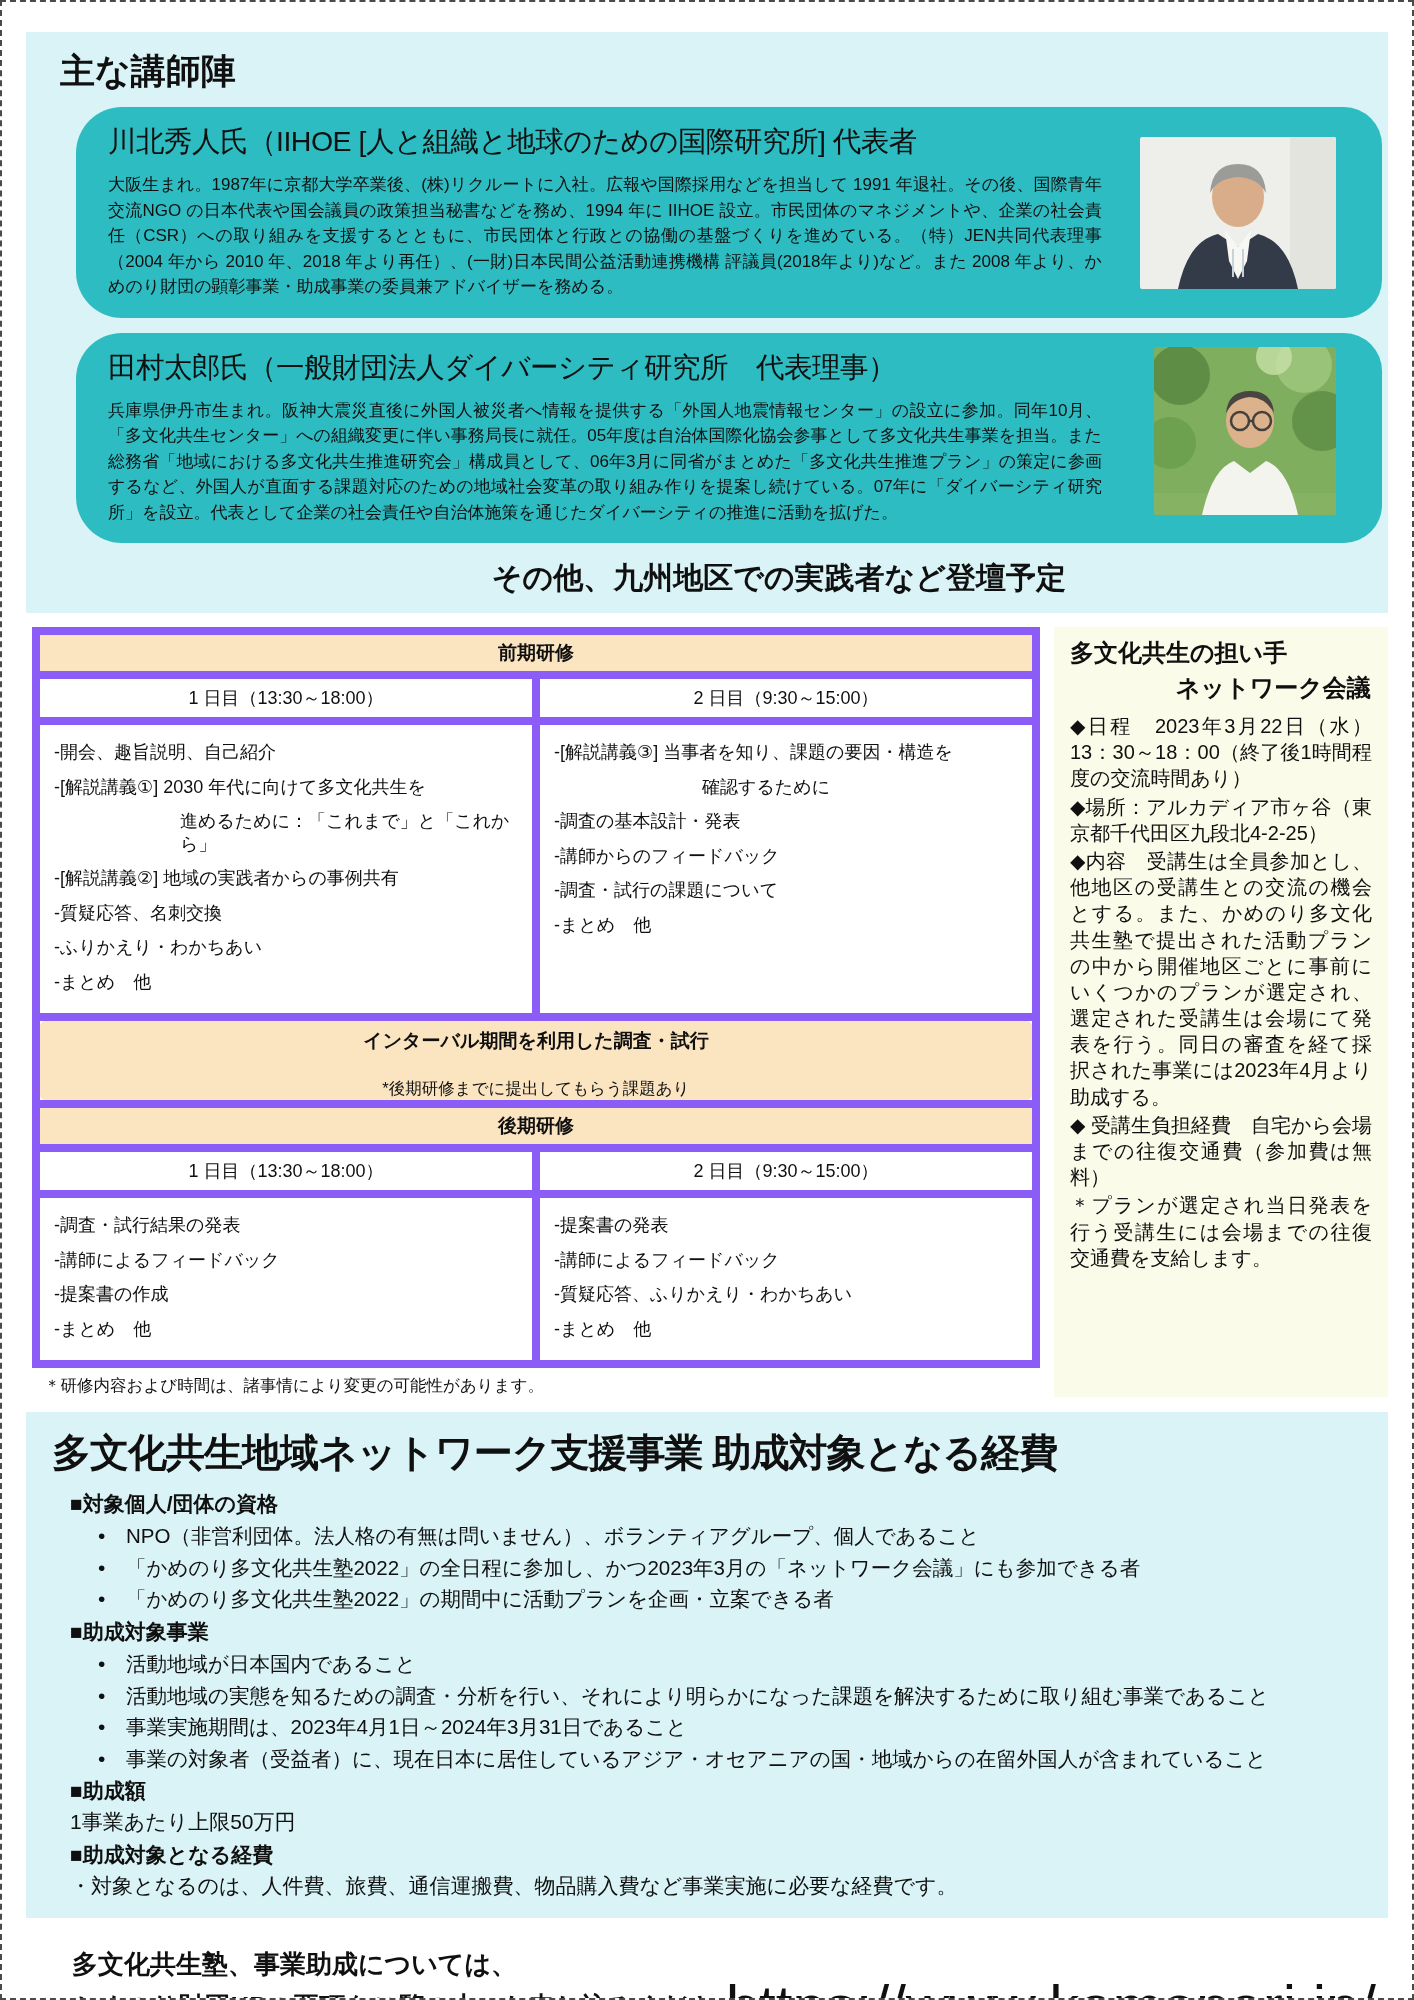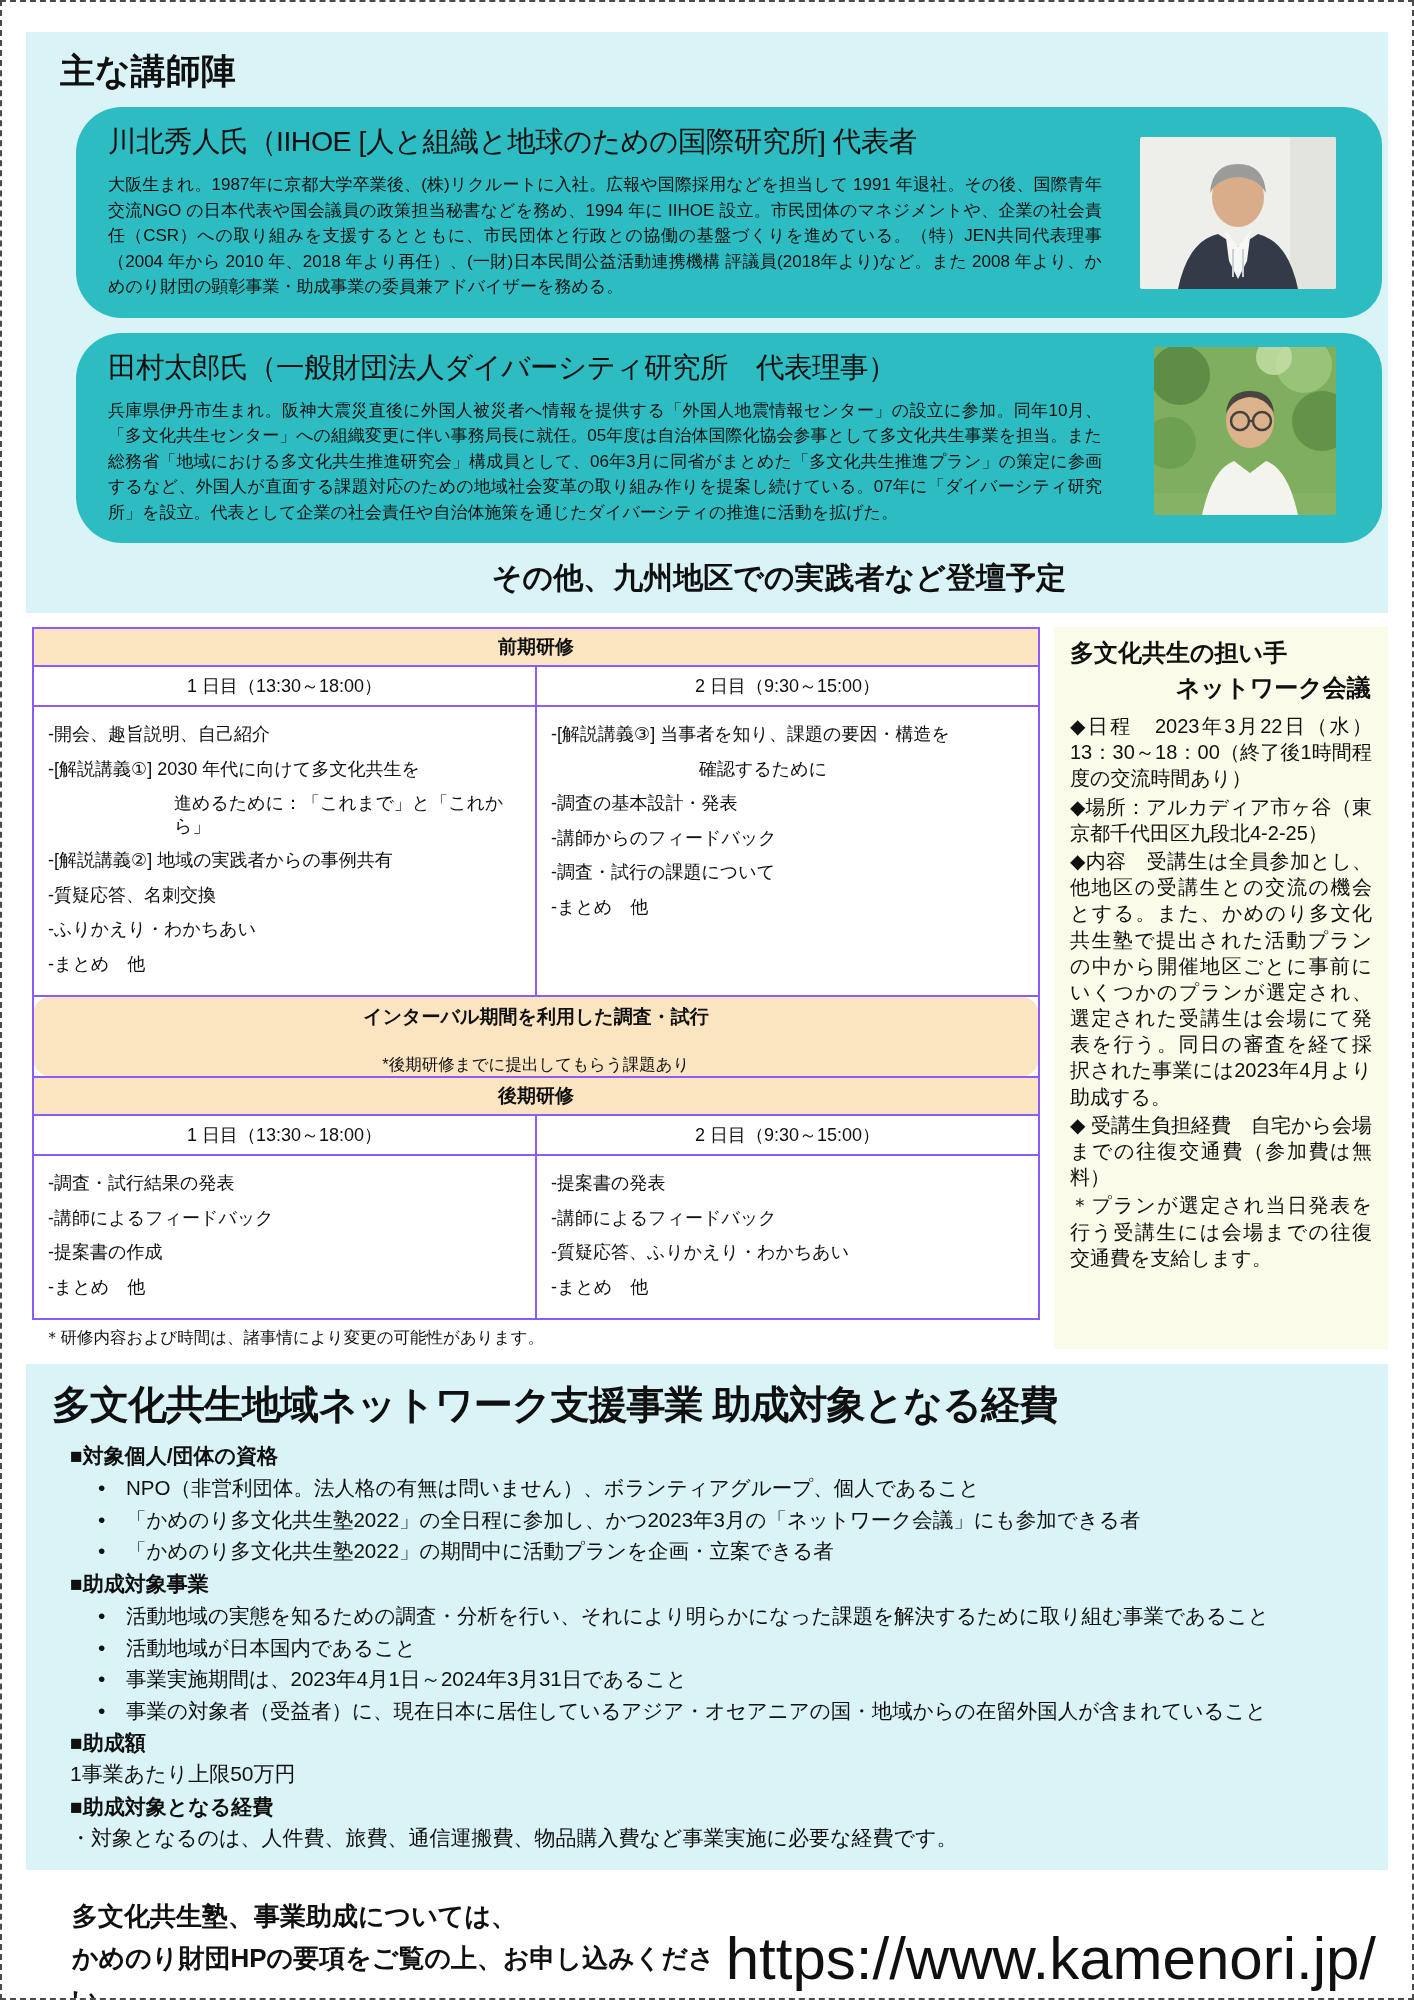--- a/index.html
+++ b/index.html
@@ -17,21 +17,21 @@
   .photo {position:absolute; right:46px; overflow:hidden; border-radius:2px;}
   .photo-1 {top:30px; width:196px; height:152px;}
   .photo-2 {top:14px; width:182px; height:168px;}
   .photo svg {display:block; width:100%; height:100%;}
   .other-note {text-align:right; padding-right:322px; font-size:30px; font-weight:bold; margin-top:8px;}
 
   
   .middle {display:flex; gap:14px; margin:14px 16px 0 22px; align-items:stretch;}
   .table-col {width:1008px; flex:none;}
   table.schedule {border-collapse:collapse; width:100%;}
-  table.schedule td {border:2px solid #8b5cf6;}
+  table.schedule td {border:8px solid #8b5cf6;}
   .hd-period {background:#fbe5c1; font-weight:bold; font-size:19px; text-align:center; padding:5px;}
   .hd-day {font-size:18px; text-align:center; padding:7px; font-weight:normal; width:50%;}
   .cell {vertical-align:top; padding:4px 8px 8px 12px; font-size:18px;}
   .item {margin:12px 2px; line-height:1.25;}
   .item.ind1 {padding-left:126px;}
   .item.ind2 {padding-left:148px;}
   .interval {background:#fbe5c1; text-align:center; padding:7px 6px 0;border-radius:19px;}
   .int-title {font-size:19px; font-weight:bold;}
   .int-note {font-size:16.5px; margin-top:24px;}
   .footnote {font-size:16.5px; margin:7px 0 0 12px;}
@@ -183,22 +183,22 @@
 
     <div class="g-head">■対象個人/団体の資格</div>
     <ul>
       <li>NPO（非営利団体。法人格の有無は問いません）、ボランティアグループ、個人であること</li>
       <li>「かめのり多文化共生塾2022」の全日程に参加し、かつ2023年3月の「ネットワーク会議」にも参加できる者</li>
       <li>「かめのり多文化共生塾2022」の期間中に活動プランを企画・立案できる者</li>
     </ul>
 
     <div class="g-head">■助成対象事業</div>
     <ul>
+      <li>活動地域が日本国内であること</li>
       <li>活動地域の実態を知るための調査・分析を行い、それにより明らかになった課題を解決するために取り組む事業であること</li>
-      <li>活動地域が日本国内であること</li>
       <li>事業実施期間は、2023年4月1日～2024年3月31日であること</li>
       <li>事業の対象者（受益者）に、現在日本に居住しているアジア・オセアニアの国・地域からの在留外国人が含まれていること</li>
     </ul>
 
     <div class="g-head">■助成額</div>
     <div class="g-line">1事業あたり上限50万円</div>
 
     <div class="g-head">■助成対象となる経費</div>
     <div class="g-line">・対象となるのは、人件費、旅費、通信運搬費、物品購入費など事業実施に必要な経費です。</div>
   </section>

